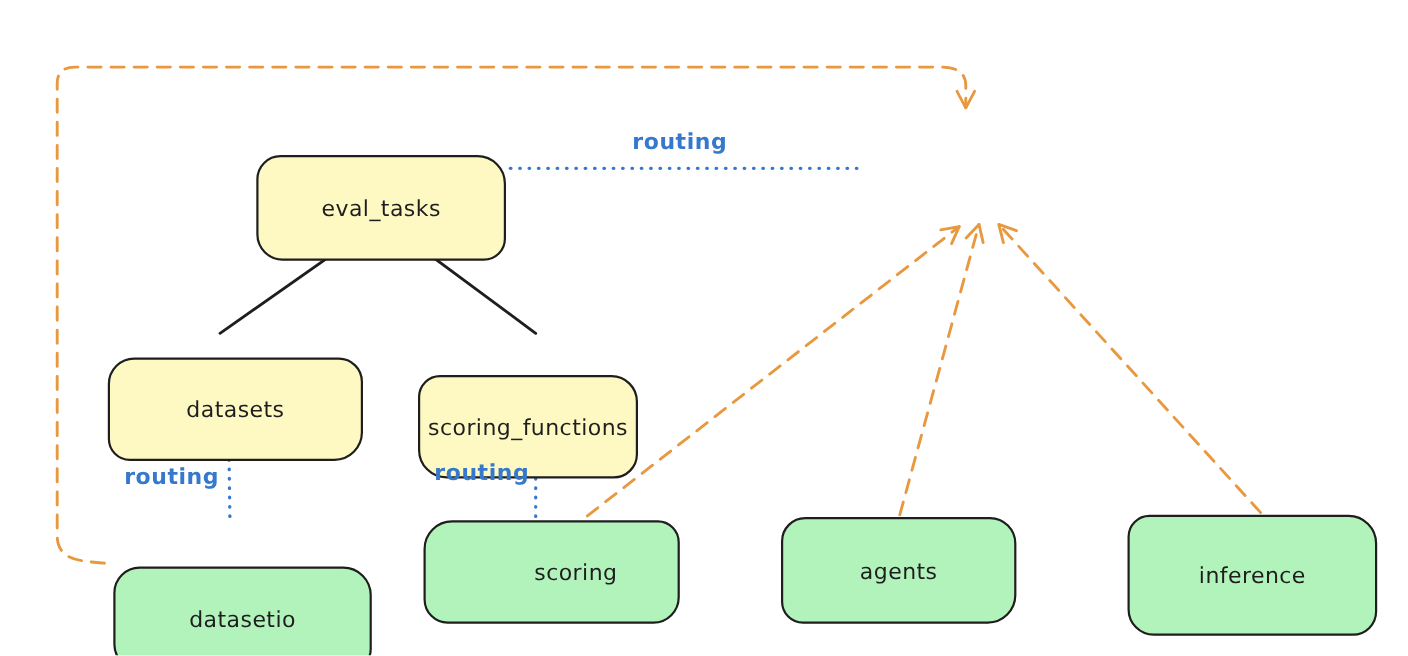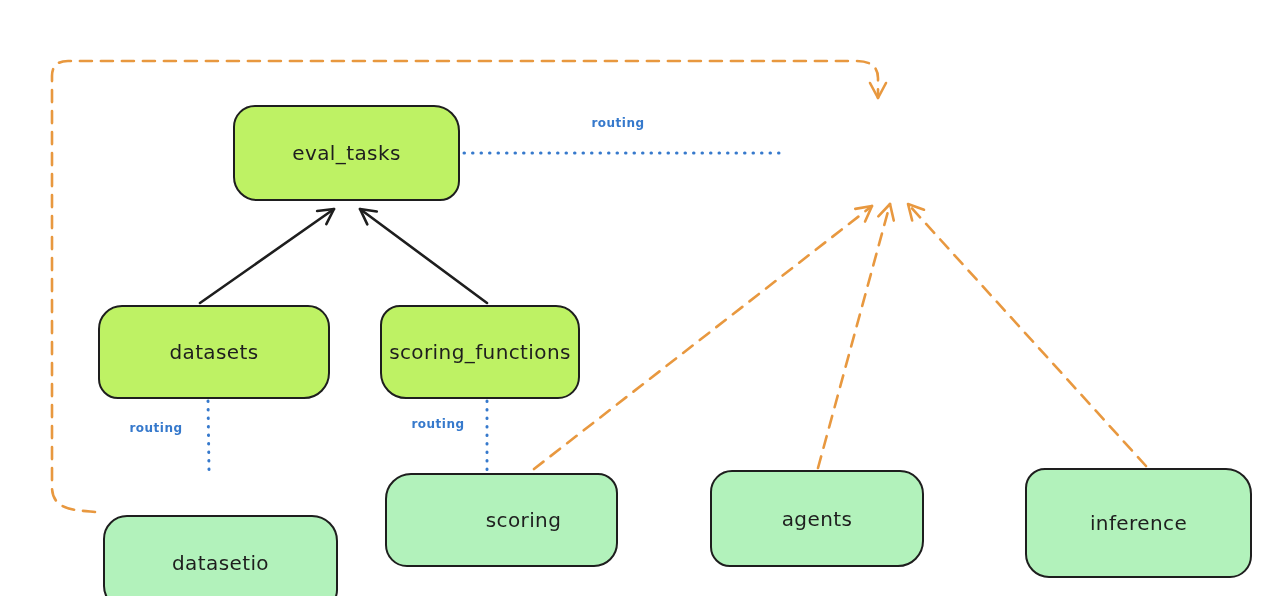--- a/index.html
+++ b/index.html
@@ -26,37 +26,37 @@
     display: flex;
     align-items: center;
     justify-content: center;
     border: 2.6px solid #1e1e1e;
     color: #1e1e1e;
     font-size: 20px;
     letter-spacing: 0.4px;
     box-sizing: border-box;
     background: #ffffff;
   }
-  .node.blue  { background: #bef264; }
+  .node.blue  { background: #fef9c3; margin-top: 36px; }
   .node.green { background: #b2f2bb; }
 
   
   #node-eval_tasks        { left: 233px; top: 105px; width: 227px; height: 96px; border-radius: 22px 26px 20px 24px; }
   #node-eval              { left: 787px; top: 103px; width: 230px; height: 96px; border-radius: 24px 20px 24px 22px; }
-  #node-datasets          { left:  98px; top: 305px; width: 232px; height: 94px; border-radius: 24px 22px 26px 20px; }
+  #node-datasets          { left:  98px; top: 289px; width: 232px; height: 94px; border-radius: 24px 22px 26px 20px; }
   #node-scoring_functions { left: 380px; top: 305px; width: 200px; height: 94px; border-radius: 20px 24px 22px 26px; }
   #node-datasetio         { left:  103px; top: 475px; width: 235px; height: 95px; border-radius: 24px 26px 20px 24px; margin-top: 40px; }
   #node-scoring           { left: 385px; top: 473px; width: 233px; height: 94px; border-radius: 26px 20px 24px 22px; padding-left: 44px; }
   #node-agents            { left: 710px; top: 470px; width: 214px; height: 97px; border-radius: 22px 24px 26px 20px; }
   #node-inference         { left: 1025px; top: 468px; width: 227px; height: 110px; border-radius: 20px 26px 22px 24px; }
 
   .edge-label {
     position: absolute;
     color: #3679cc;
-    font-size: 12px;
+    font-size: 20px;
     font-weight: 600;
     letter-spacing: 0.5px;
     text-align: center;
   }
   #label-routing-1 { left: 568px; top: 116px; width: 100px; }
   #label-routing-2 { left: 110px; top: 421px; width:  92px; }
   #label-routing-3 { left: 392px; top: 417px; width:  92px; }
 </style>
 </head>
 <body>

